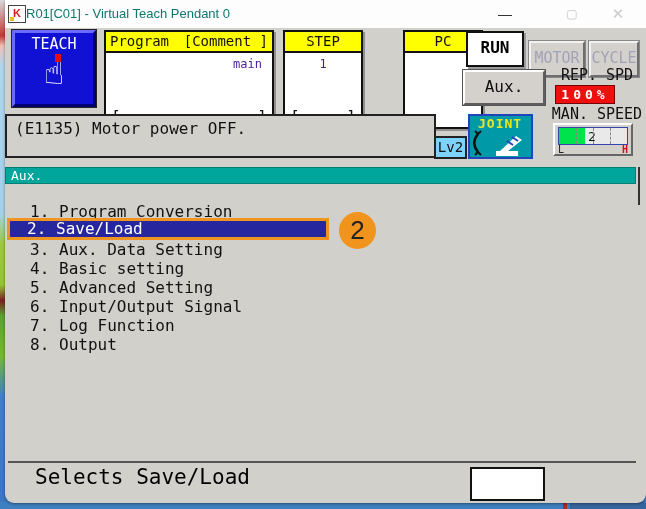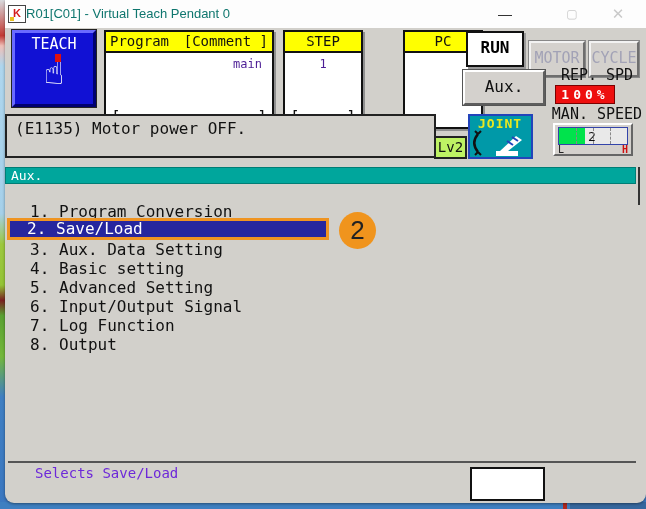--- a/index.html
+++ b/index.html
@@ -72,21 +72,21 @@
   .speedwidget .green{position:absolute;left:0;top:0;width:26px;height:100%;background:#00e34c;}
   .speedwidget .sval{position:absolute;left:29px;top:1px;font-size:13px;color:#111;}
   .speedwidget .tick{position:absolute;top:0;height:100%;border-left:1px dashed #888;}
   .speedwidget .lh{position:relative;height:10px;font-size:10px;line-height:9px;}
   .speedwidget .lo{position:absolute;left:3px;color:#222;}
   .speedwidget .hi{position:absolute;right:3px;color:#d01010;font-weight:bold;}
 
   
   .msgbox{position:absolute;left:0px;top:114px;width:431px;height:44px;border:2px solid #222;
     box-sizing:border-box;font-size:16px;color:#111;padding:3px 0 0 8px;background:#d2d0cb;}
-  .lv2{position:absolute;left:429px;top:136px;width:33px;height:23px;background:#bef264;
+  .lv2{position:absolute;left:429px;top:136px;width:33px;height:23px;background:#7dd3fc;
     border:2px solid #222;box-sizing:border-box;text-align:center;font-size:14px;
     line-height:19px;color:#111;}
   .joint{position:absolute;left:463px;top:114px;width:65px;height:45px;background:#0099a8;
     border:2px solid #2244bb;box-sizing:border-box;overflow:hidden;}
   .joint .jlbl{position:absolute;left:8px;top:0px;color:#e8e820;font-weight:bold;font-size:13px;
     letter-spacing:1px;}
   .joint svg{position:absolute;left:2px;top:12px;}
 
   
   .tealbar{position:absolute;left:0px;top:167px;width:631px;height:17px;background:#00a69c;
@@ -100,21 +100,21 @@
     box-sizing:border-box;background:#26269e;}
   .sel-row{position:absolute;left:17px;top:-1px;display:flex;white-space:pre;font-size:16px;
     line-height:18px;color:#fff;}
   .sel-row .num{width:29px;}
   .badge{position:absolute;left:334px;top:212px;width:37px;height:37px;border-radius:50%;
     background:#f0941d;color:#222;font-family:"Liberation Sans",sans-serif;font-size:26px;
     text-align:center;line-height:37px;}
 
   
   .sepline{position:absolute;left:3px;top:461px;width:628px;border-top:2px solid #555;}
-  .hint{position:absolute;left:30px;top:465px;font-size:14px;color:#6d28d9;}
+  .hint{position:absolute;left:30px;top:465px;font-size:21px;color:#000000;}
   .footer-input{position:absolute;left:465px;top:467px;width:75px;height:34px;background:#fff;
     border:2px solid #111;box-sizing:border-box;font-size:16px;padding:2px 4px;
     font-family:inherit;}
 </style>
 </head>
 <body>
 
 <div class="desktop"></div>
 <div class="taskbar">
   <div class="red"></div>

